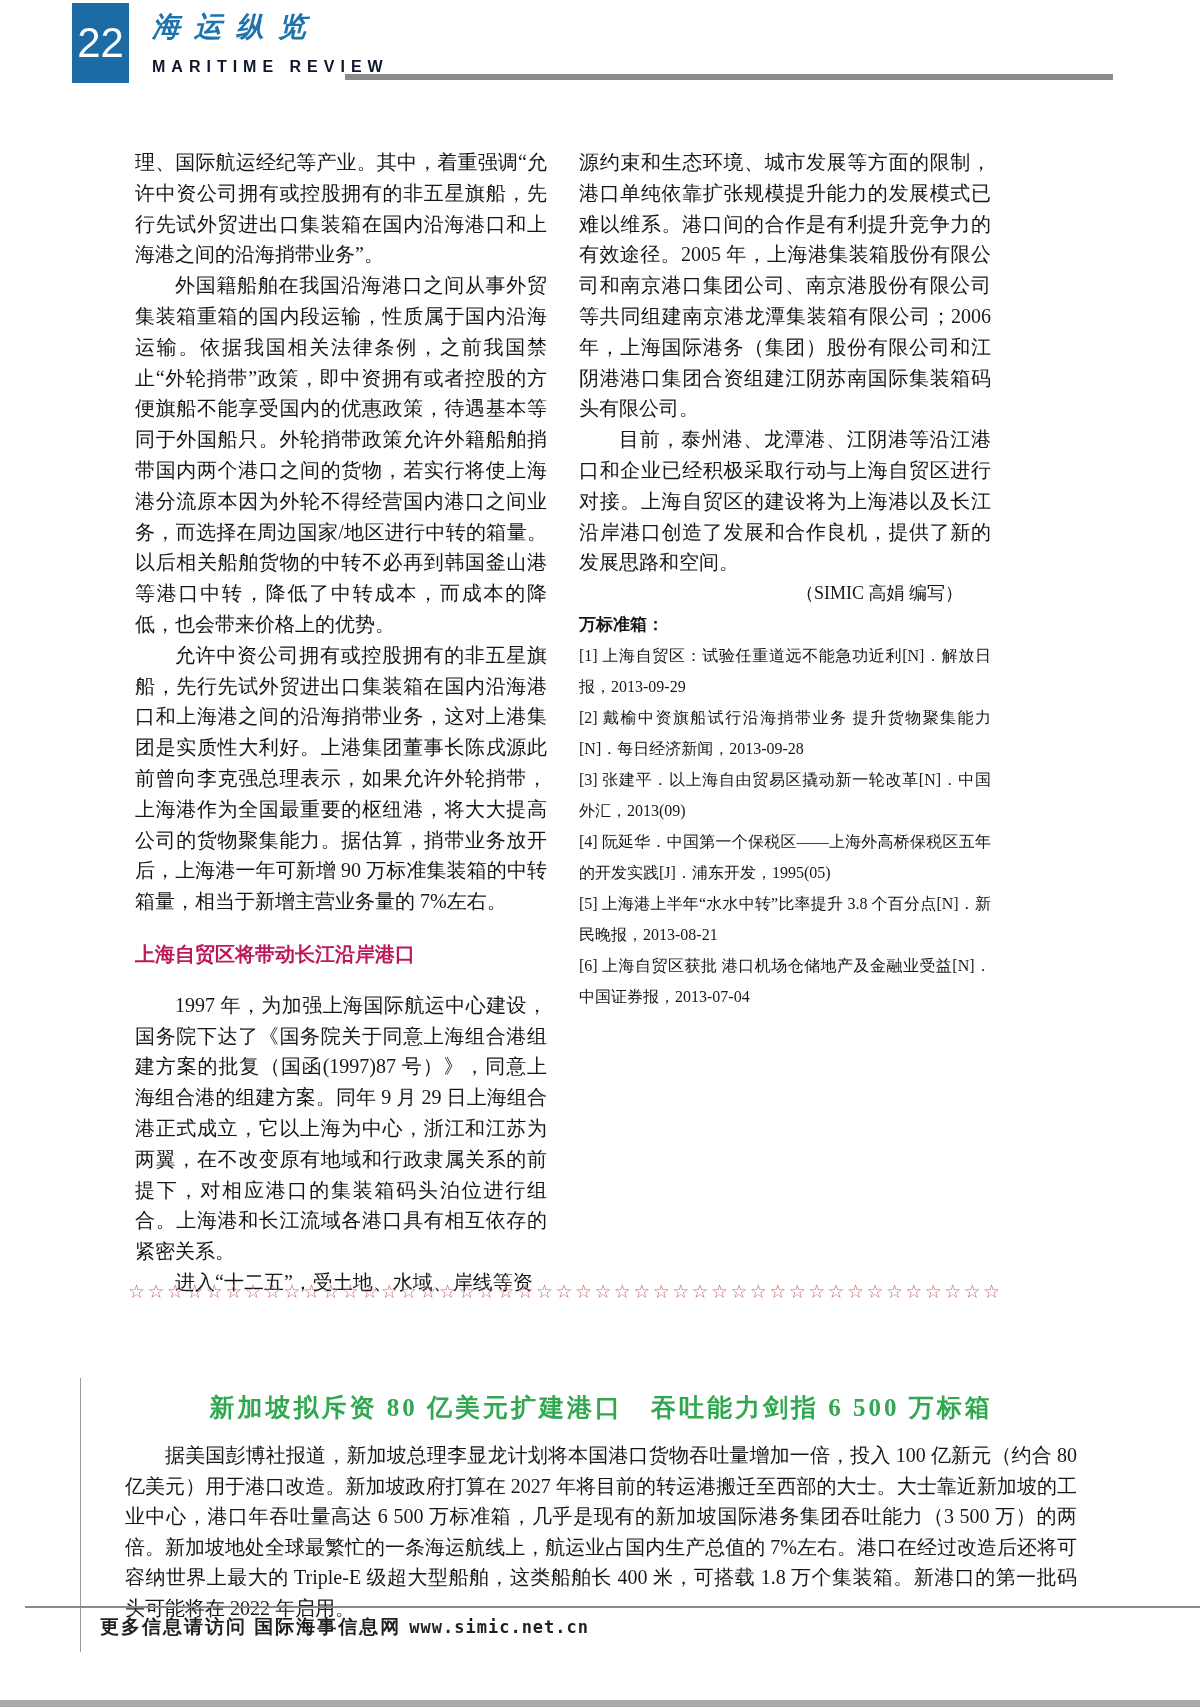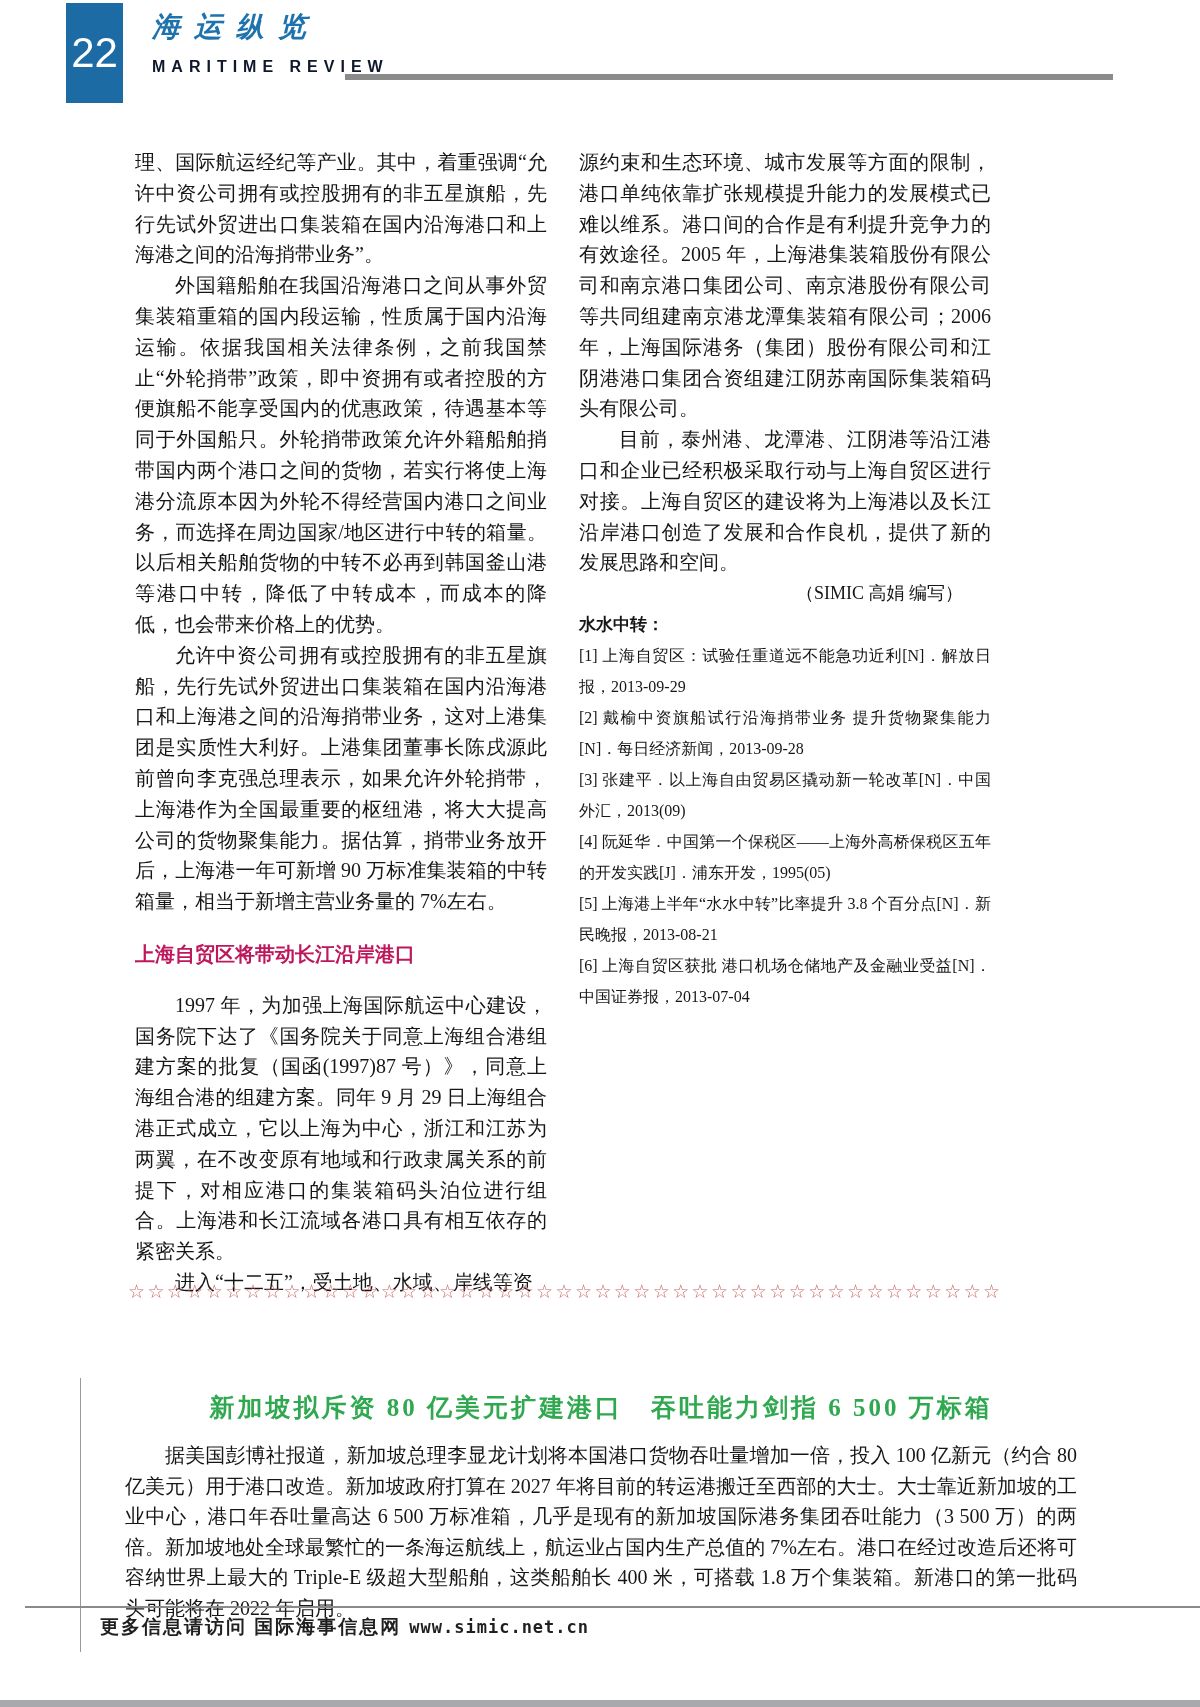--- a/index.html
+++ b/index.html
@@ -8,21 +8,21 @@
     width:1200px;height:1707px;
     margin:0 auto;
     background:#ffffff;
     overflow:hidden;
     font-family:"Liberation Serif","DejaVu Serif",serif;
     color:#161616;
   }
 
   
   .pagenum{
-    position:absolute;left:66px;top:3px;width:57px;height:100px;
+    position:absolute;left:72px;top:3px;width:57px;height:80px;
     background:#1c6ba4;color:#ffffff;
     display:flex;align-items:center;justify-content:center;
     font-family:"Liberation Sans","DejaVu Sans",sans-serif;
     font-size:42px;font-weight:400;
   }
   .title-cn{
     position:absolute;left:152px;top:8px;
     font-size:28px;font-weight:bold;font-style:italic;
     letter-spacing:14px;color:#1e73ae;white-space:nowrap;
   }
@@ -119,21 +119,21 @@
       <p class="indent">外国籍船舶在我国沿海港口之间从事外贸集装箱重箱的国内段运输，性质属于国内沿海运输。依据我国相关法律条例，之前我国禁止“外轮捎带”政策，即中资拥有或者控股的方便旗船不能享受国内的优惠政策，待遇基本等同于外国船只。外轮捎带政策允许外籍船舶捎带国内两个港口之间的货物，若实行将使上海港分流原本因为外轮不得经营国内港口之间业务，而选择在周边国家/地区进行中转的箱量。以后相关船舶货物的中转不必再到韩国釜山港等港口中转，降低了中转成本，而成本的降低，也会带来价格上的优势。</p>
       <p class="indent">允许中资公司拥有或控股拥有的非五星旗船，先行先试外贸进出口集装箱在国内沿海港口和上海港之间的沿海捎带业务，这对上港集团是实质性大利好。上港集团董事长陈戌源此前曾向李克强总理表示，如果允许外轮捎带，上海港作为全国最重要的枢纽港，将大大提高公司的货物聚集能力。据估算，捎带业务放开后，上海港一年可新增 90 万标准集装箱的中转箱量，相当于新增主营业务量的 7%左右。</p>
       <h3 class="red-heading">上海自贸区将带动长江沿岸港口</h3>
       <p class="indent">1997 年，为加强上海国际航运中心建设，国务院下达了《国务院关于同意上海组合港组建方案的批复（国函(1997)87 号）》，同意上海组合港的组建方案。同年 9 月 29 日上海组合港正式成立，它以上海为中心，浙江和江苏为两翼，在不改变原有地域和行政隶属关系的前提下，对相应港口的集装箱码头泊位进行组合。上海港和长江流域各港口具有相互依存的紧密关系。</p>
       <p class="indent">进入“十二五”，受土地、水域、岸线等资</p>
     </div>
     <div class="col">
       <p>源约束和生态环境、城市发展等方面的限制，港口单纯依靠扩张规模提升能力的发展模式已难以维系。港口间的合作是有利提升竞争力的有效途径。2005 年，上海港集装箱股份有限公司和南京港口集团公司、南京港股份有限公司等共同组建南京港龙潭集装箱有限公司；2006 年，上海国际港务（集团）股份有限公司和江阴港港口集团合资组建江阴苏南国际集装箱码头有限公司。</p>
       <p class="indent">目前，泰州港、龙潭港、江阴港等沿江港口和企业已经积极采取行动与上海自贸区进行对接。上海自贸区的建设将为上海港以及长江沿岸港口创造了发展和合作良机，提供了新的发展思路和空间。</p>
       <p class="byline">（SIMIC  高娟  编写）</p>
-      <p class="ref-label">水水中转：</p>
+      <p class="ref-label">万标准箱：</p>
       <div class="refs">
         <p>[1] 上海自贸区：试验任重道远不能急功近利[N]．解放日报，2013-09-29</p>
         <p>[2] 戴榆中资旗船试行沿海捎带业务 提升货物聚集能力[N]．每日经济新闻，2013-09-28</p>
         <p>[3] 张建平．以上海自由贸易区撬动新一轮改革[N]．中国外汇，2013(09)</p>
         <p>[4] 阮延华．中国第一个保税区——上海外高桥保税区五年的开发实践[J]．浦东开发，1995(05)</p>
         <p>[5] 上海港上半年“水水中转”比率提升 3.8 个百分点[N]．新民晚报，2013-08-21</p>
         <p>[6] 上海自贸区获批 港口机场仓储地产及金融业受益[N]．中国证券报，2013-07-04</p>
       </div>
     </div>
   </div>

